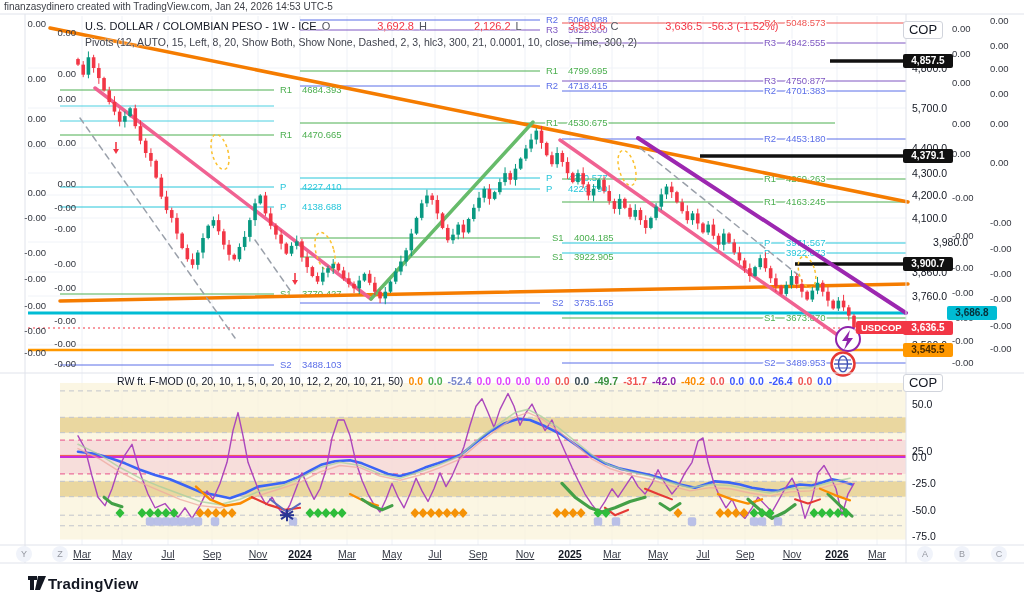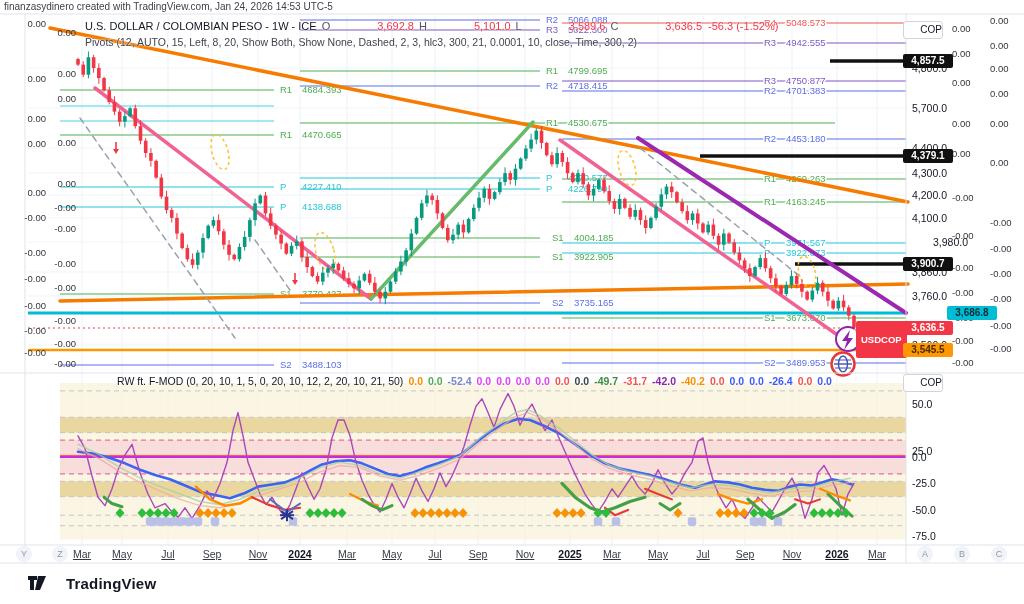--- a/index.html
+++ b/index.html
@@ -15,30 +15,30 @@
   #indicator-row{left:85px;top:375px;font-size:10.5px;white-space:nowrap;
                text-shadow:0 0 2px #fff,0 0 2px #fff;margin-left:32px;}
   .ohlc-k{color:#50535e;margin-left:5px;}
   .ohlc-v{color:#f23645;margin-left:47px;}
   .chg{color:#f23645;margin-left:6px;}
   .ind-v{margin-left:5px;font-weight:600;}
   .ax-num{position:absolute;left:912px;font-size:10.5px;color:#131722;z-index:2;}
   .osc-num{position:absolute;left:912px;font-size:10.5px;color:#131722;z-index:2;}
   .pbadge{position:absolute;left:903px;width:50px;height:14px;line-height:14px;
           text-align:center;font-size:10px;font-weight:600;border-radius:2px;z-index:4;}
-  .cop-badge{position:absolute;left:903px;width:38px;height:16px;line-height:16px;text-align:right;
-          background:#fff;border:1px solid #d1d4dc;border-radius:3px;font-size:10px;color:#131722;z-index:4;}
+  .cop-badge{position:absolute;left:903px;width:38px;height:16px;line-height:16px;text-align:center;
+          background:#fff;border:1px solid #d1d4dc;border-radius:3px;font-size:13px;color:#131722;z-index:4;}
   .zl{position:absolute;font-size:9.5px;color:#33363f;z-index:2;}
   .t-lbl{position:absolute;top:548px;transform:translateX(-50%);font-size:10.5px;color:#363a45;z-index:3;text-decoration:underline;}
   .t-year{font-weight:700;color:#131722;}
   .circ-btn{position:absolute;top:546px;width:16px;height:16px;border-radius:50%;background:#f0f3fa;
           color:#9598a1;font-size:9px;line-height:16px;text-align:center;z-index:3;}
-  #usdcop-tag{position:absolute;left:856px;top:321px;height:13px;line-height:13px;padding:12px 5px;
+  #usdcop-tag{position:absolute;left:856px;top:321px;height:13px;line-height:13px;padding:0 5px;
           background:#f23645;color:#fff;font-size:9.5px;font-weight:600;border-radius:2px;z-index:4;}
-  #logo{left:26px;top:572px;display:flex;align-items:center;gap:18px;z-index:3;}
+  #logo{left:26px;top:572px;display:flex;align-items:center;gap:0;z-index:3;}
   #logo-text{font-size:15px;font-weight:700;color:#131722;letter-spacing:.2px;}
 </style>
 </head>
 <body>
 
 <svg id="chart-svg" width="1024" height="604">
     <line x1="82" y1="16" x2="82" y2="545" stroke="#eef1f7" stroke-width="1"></line>
     <line x1="122" y1="16" x2="122" y2="545" stroke="#eef1f7" stroke-width="1"></line>
     <line x1="168" y1="16" x2="168" y2="545" stroke="#eef1f7" stroke-width="1"></line>
     <line x1="212" y1="16" x2="212" y2="545" stroke="#eef1f7" stroke-width="1"></line>
@@ -580,21 +580,21 @@
     <line x1="0" y1="373" x2="1024" y2="373" stroke="#e0e3eb" stroke-width="1"></line>
     <line x1="0" y1="545" x2="1024" y2="545" stroke="#e0e3eb" stroke-width="1"></line>
     <line x1="0" y1="563" x2="1024" y2="563" stroke="#e0e3eb" stroke-width="1"></line>
     <line x1="25" y1="14" x2="25" y2="563" stroke="#e0e3eb" stroke-width="1"></line>
     <line x1="906" y1="14" x2="906" y2="563" stroke="#e0e3eb" stroke-width="1"></line>
   </svg>
 
 <div class="ovl" id="credit-bar">finanzasydinero created with TradingView.com, Jan 24, 2026 14:53 UTC-5</div>
 
 <div class="ovl" id="legend-row1">
-  <span>U.S. DOLLAR / COLOMBIAN PESO - 1W - ICE</span><span id="legend-ohlc"><span class="ohlc-k">O</span><span class="ohlc-v">3,692.8</span><span class="ohlc-k">H</span><span class="ohlc-v">5,101.0</span><span class="ohlc-k">L</span><span class="ohlc-v">3,589.6</span><span class="ohlc-k">C</span><span class="ohlc-v">3,636.5</span></span><span class="chg">-56.3 (-1.52%)</span>
+  <span>U.S. DOLLAR / COLOMBIAN PESO - 1W - ICE</span><span id="legend-ohlc"><span class="ohlc-k">O</span><span class="ohlc-v">3,692.8</span><span class="ohlc-k">H</span><span class="ohlc-v">2,126.2</span><span class="ohlc-k">L</span><span class="ohlc-v">3,589.6</span><span class="ohlc-k">C</span><span class="ohlc-v">3,636.5</span></span><span class="chg">-56.3 (-1.52%)</span>
 </div>
 <div class="ovl" id="legend-row2">Pivots (12, AUTO, 15, Left, 8, 20, Show Both, Show None, Dashed, 2, 3, hlc3, 300, 21, 0.0001, 10, close, Time, 300, 2)</div>
 <div class="ovl" id="indicator-row">
   <span>RW ft. F-MOD (0, 20, 10, 1, 5, 0, 20, 10, 12, 2, 20, 10, 21, 50)</span><span id="indicator-values"><span class="ind-v" style="color: rgb(251, 140, 0);">0.0</span><span class="ind-v" style="color: rgb(76, 175, 80);">0.0</span><span class="ind-v" style="color: rgb(121, 134, 203);">-52.4</span><span class="ind-v" style="color: rgb(224, 64, 251);">0.0</span><span class="ind-v" style="color: rgb(224, 64, 251);">0.0</span><span class="ind-v" style="color: rgb(224, 64, 251);">0.0</span><span class="ind-v" style="color: rgb(224, 64, 251);">0.0</span><span class="ind-v" style="color: rgb(239, 83, 80);">0.0</span><span class="ind-v" style="color: rgb(55, 71, 79);">0.0</span><span class="ind-v" style="color: rgb(56, 142, 60);">-49.7</span><span class="ind-v" style="color: rgb(239, 83, 80);">-31.7</span><span class="ind-v" style="color: rgb(142, 36, 170);">-42.0</span><span class="ind-v" style="color: rgb(251, 140, 0);">-40.2</span><span class="ind-v" style="color: rgb(239, 83, 80);">0.0</span><span class="ind-v" style="color: rgb(61, 90, 254);">0.0</span><span class="ind-v" style="color: rgb(61, 90, 254);">0.0</span><span class="ind-v" style="color: rgb(61, 90, 254);">-26.4</span><span class="ind-v" style="color: rgb(239, 83, 80);">0.0</span><span class="ind-v" style="color: rgb(61, 90, 254);">0.0</span></span>
 </div>
 
 <div class="cop-badge" style="top:21px">COP</div>
 <div class="cop-badge" style="top:374px">COP</div>
 <div id="usdcop-tag">USDCOP</div>
 

